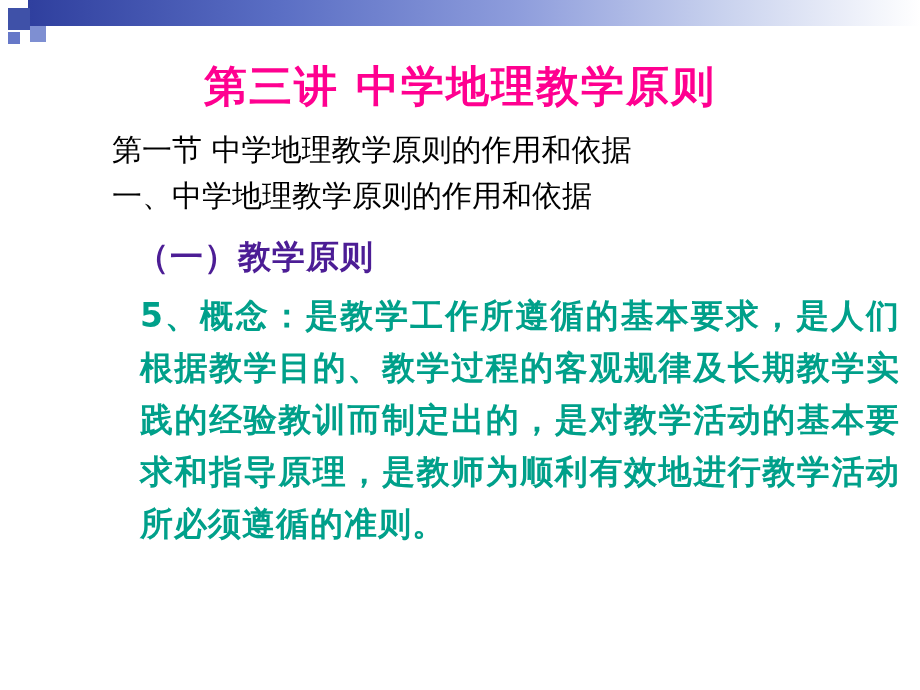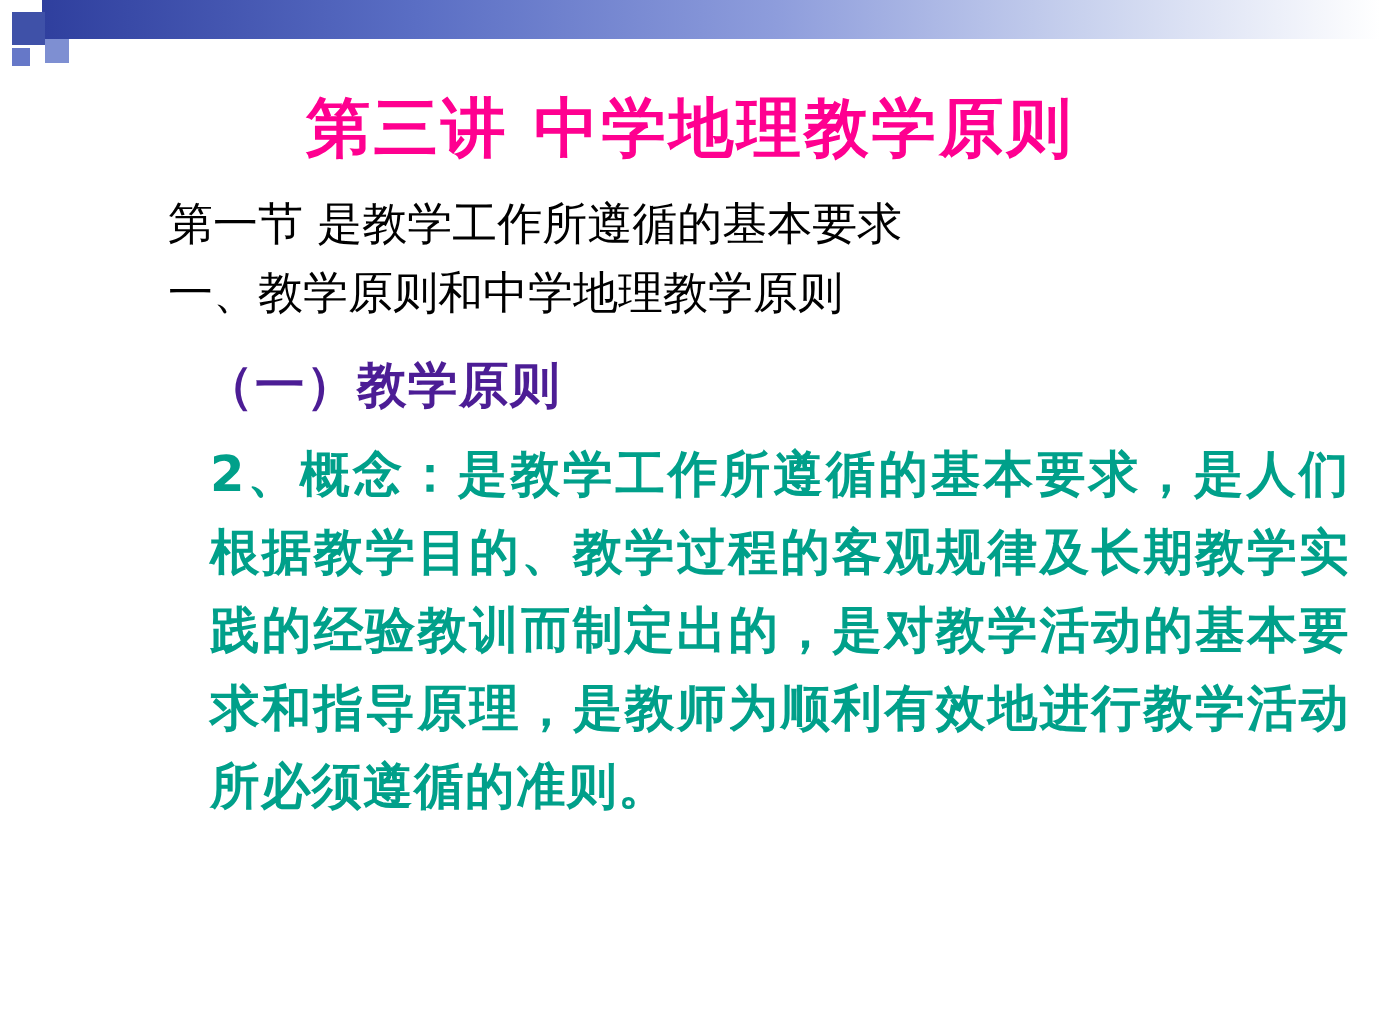--- a/index.html
+++ b/index.html
@@ -124,21 +124,21 @@
 
   <div class="banner">
     <div class="banner-bar"></div>
     <div class="banner-sq sq1"></div>
     <div class="banner-sq sq2"></div>
     <div class="banner-sq sq3"></div>
   </div>
 
   <div class="title">第三讲  中学地理教学原则</div>
 
-  <div class="line-l1">第一节  是教学工作所遵循的基本要求</div>
+  <div class="line-l1">第一节  中学地理教学原则的作用和依据</div>
 
-  <div class="line-l2">一、教学原则和中学地理教学原则</div>
+  <div class="line-l2">一、中学地理教学原则的作用和依据</div>
 
   <div class="line-l3">（一）教学原则</div>
 
-  <div class="body-text">2、概念：是教学工作所遵循的基本要求，是人们根据教学目的、教学过程的客观规律及长期教学实践的经验教训而制定出的，是对教学活动的基本要求和指导原理，是教师为顺利有效地进行教学活动所必须遵循的准则。</div>
+  <div class="body-text">5、概念：是教学工作所遵循的基本要求，是人们根据教学目的、教学过程的客观规律及长期教学实践的经验教训而制定出的，是对教学活动的基本要求和指导原理，是教师为顺利有效地进行教学活动所必须遵循的准则。</div>
 
 </div>
 
 </body></html>

